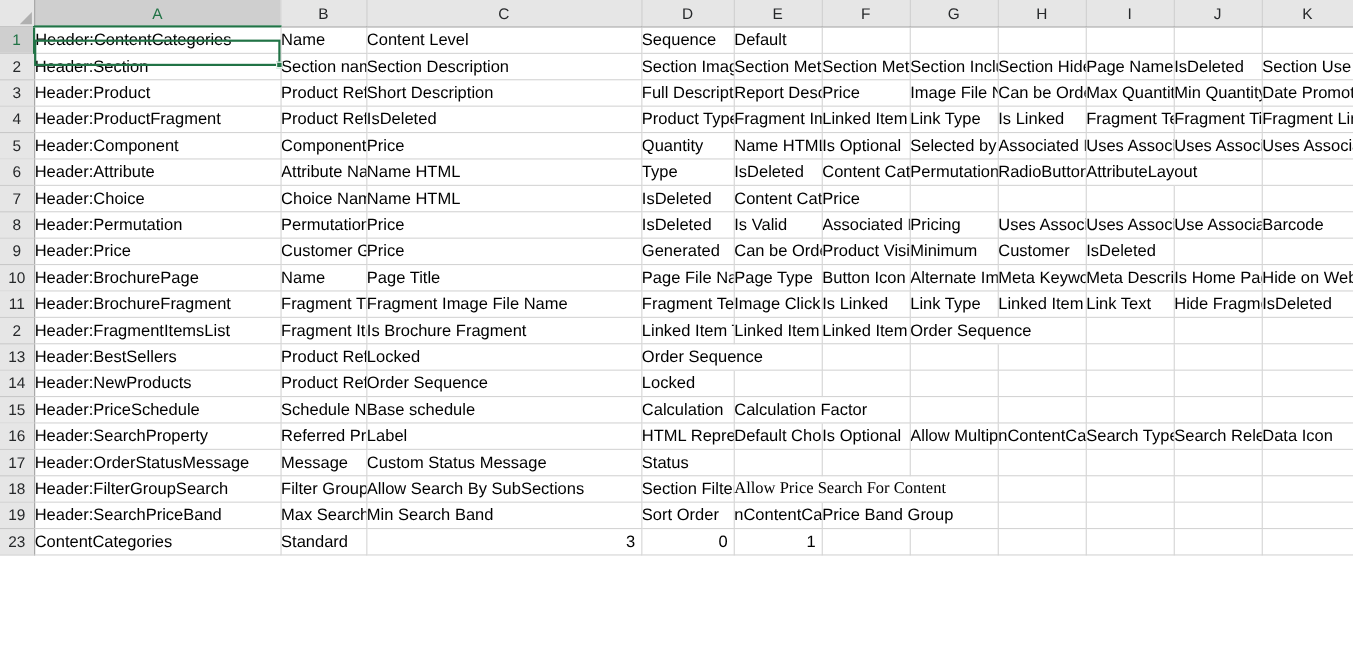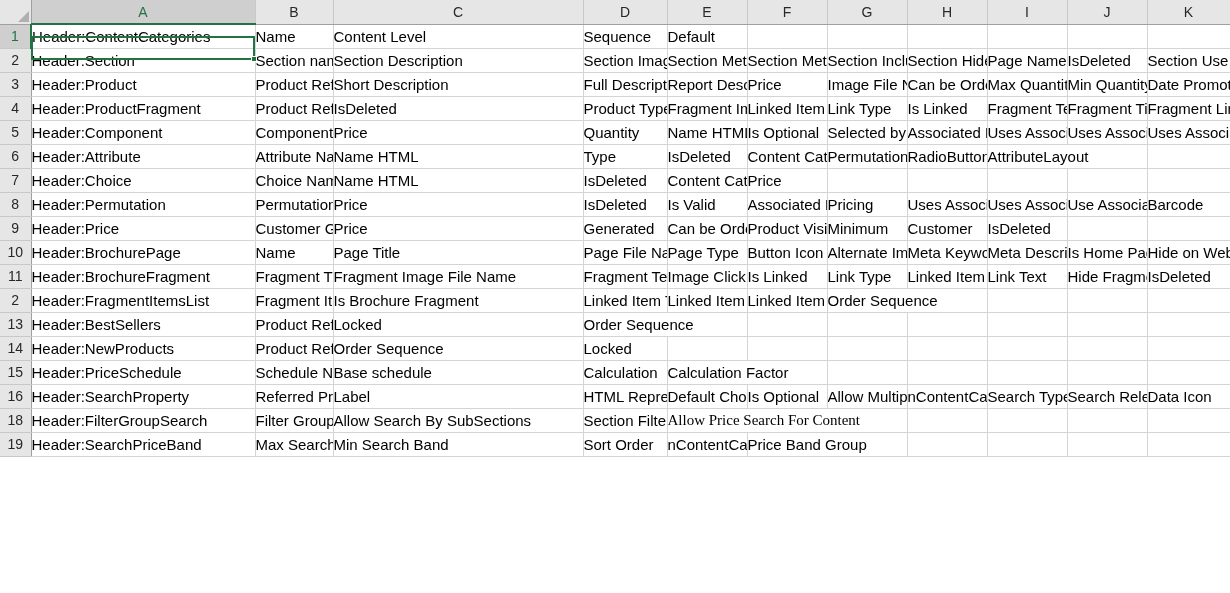--- a/index.html
+++ b/index.html
@@ -367,20 +367,34 @@
           <td class="cell">HTML Representation</td>
           <td class="cell">Default Choice</td>
           <td class="cell">Is Optional</td>
           <td class="cell">Allow Multiple</td>
           <td class="cell">nContentCategory</td>
           <td class="cell">Search Type</td>
           <td class="cell">Search Relevance</td>
           <td class="cell">Data Icon</td>
         </tr>
         <tr>
+          <td class="rowhdr">17</td>
+          <td class="cell">Header:OrderStatusMessage</td>
+          <td class="cell">Message</td>
+          <td class="cell">Custom Status Message</td>
+          <td class="cell">Status</td>
+          <td class="cell"></td>
+          <td class="cell"></td>
+          <td class="cell"></td>
+          <td class="cell"></td>
+          <td class="cell"></td>
+          <td class="cell"></td>
+          <td class="cell"></td>
+        </tr>
+        <tr>
           <td class="rowhdr">18</td>
           <td class="cell">Header:FilterGroupSearch</td>
           <td class="cell">Filter Group</td>
           <td class="cell">Allow Search By SubSections</td>
           <td class="cell">Section Filter</td>
           <td class="cell" style="overflow: visible; position: relative; z-index: 2; border-right-color: transparent; font-family: Liberation Serif, serif;">Allow Price Search For Content</td>
           <td class="cell" style="border-right-color: transparent;"></td>
           <td class="cell"></td>
           <td class="cell"></td>
           <td class="cell"></td>
@@ -394,17 +408,31 @@
           <td class="cell">Min Search Band</td>
           <td class="cell">Sort Order</td>
           <td class="cell">nContentCategory</td>
           <td class="cell" style="overflow: visible; position: relative; z-index: 2; border-right-color: transparent;">Price Band Group</td>
           <td class="cell"></td>
           <td class="cell"></td>
           <td class="cell"></td>
           <td class="cell"></td>
           <td class="cell"></td>
         </tr>
+        <tr>
+          <td class="rowhdr">23</td>
+          <td class="cell">ContentCategories</td>
+          <td class="cell">Standard</td>
+          <td class="cell num">3</td>
+          <td class="cell num">0</td>
+          <td class="cell num">1</td>
+          <td class="cell"></td>
+          <td class="cell"></td>
+          <td class="cell"></td>
+          <td class="cell"></td>
+          <td class="cell"></td>
+          <td class="cell"></td>
+        </tr>
       </tbody>
   </table>
   <div class="selbox"></div>
   <div class="selhandle"></div>
 </div>
 
 </body></html>

